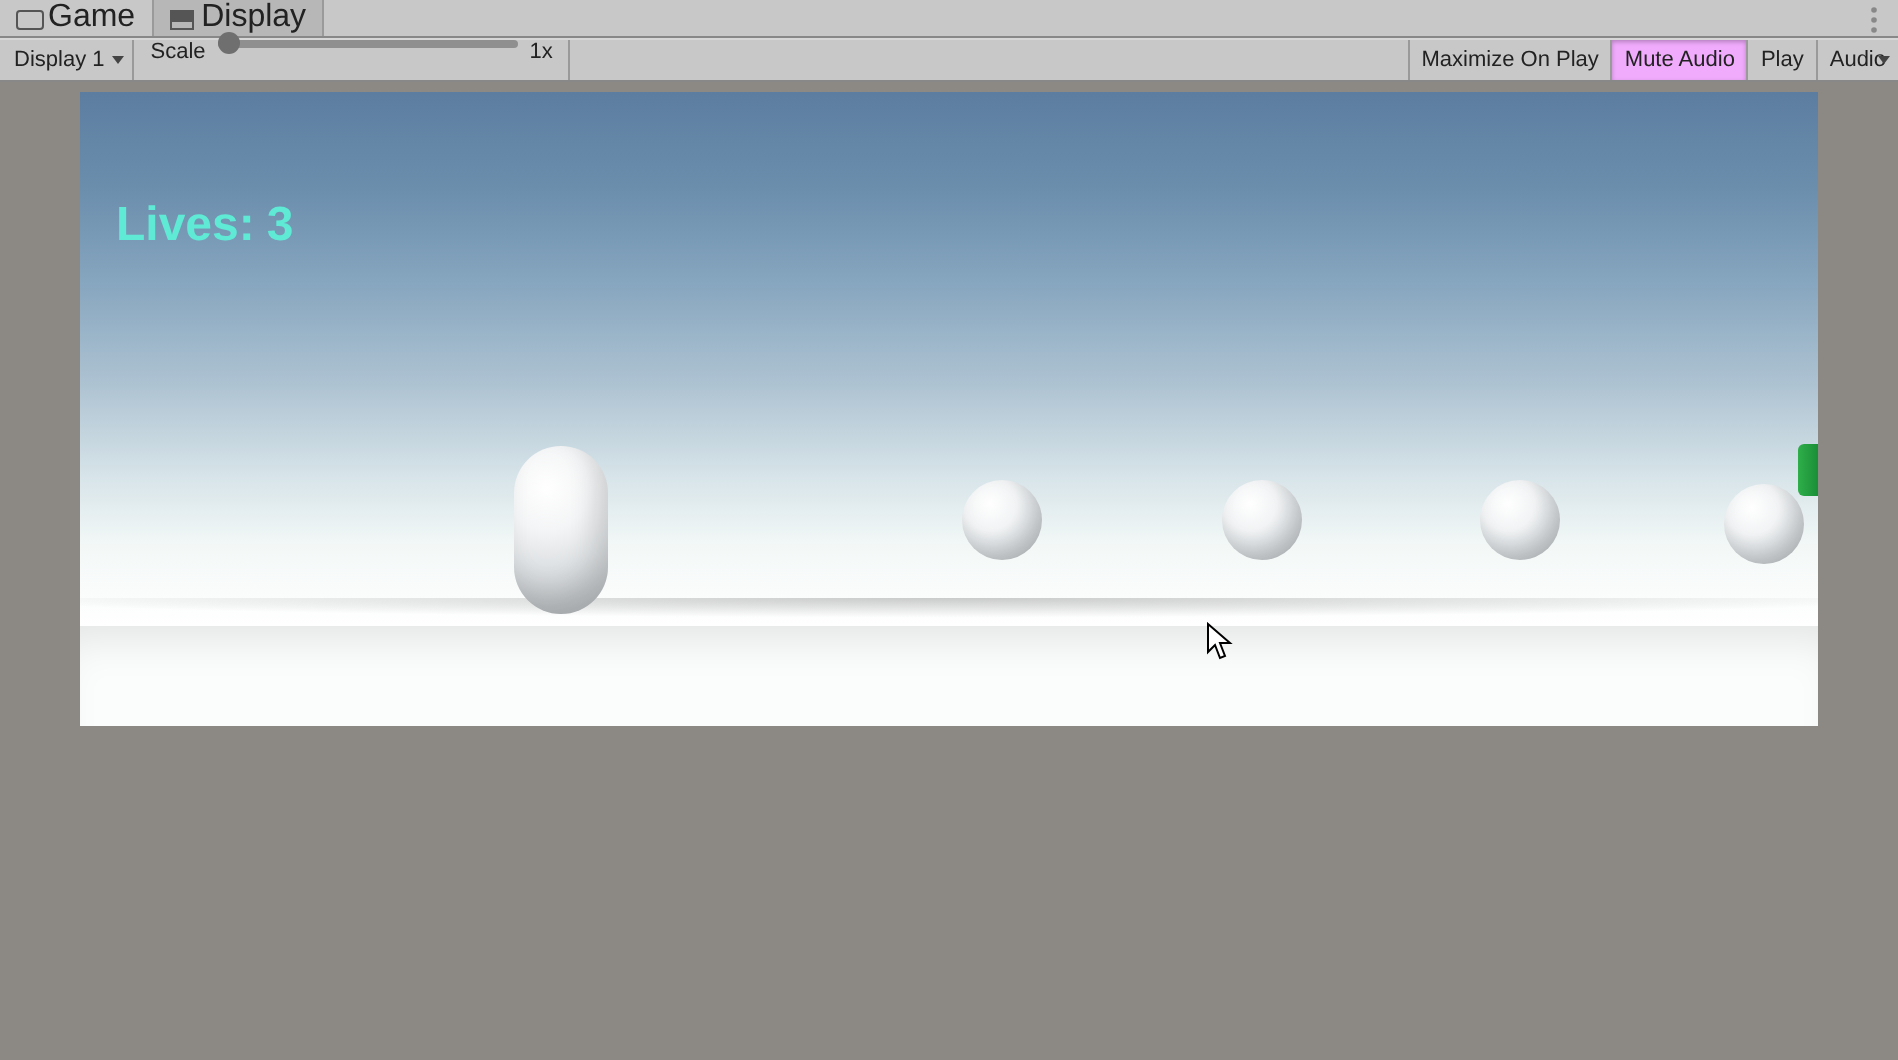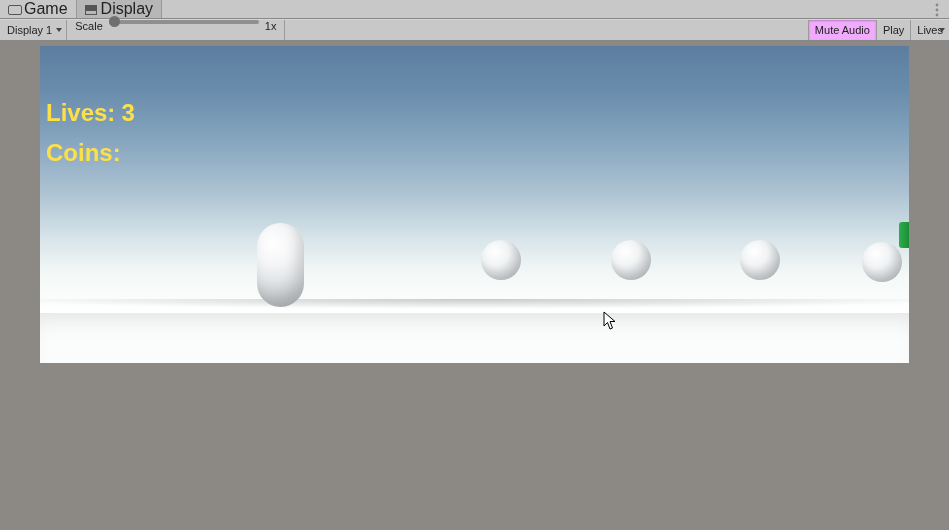--- a/index.html
+++ b/index.html
@@ -61,21 +61,21 @@
   }
   .ground-top {
     position:absolute; left:0; right:0; top:267px; height:50px;
     background:#fbfdfd;
     box-shadow: inset 0 18px 22px -12px rgba(0,0,0,.10);
   }
   .ground-bottom {
     position:absolute; left:0; right:0; top:317px; bottom:0;
     background:#8c8883;
   }
-  .hud { position:absolute; left:6px; top:47px; font-weight:600; color:#fde047; font-size:24px; line-height:1.65;}
+  .hud { position:absolute; left:18px; top:47px; font-weight:600; color:#5eead4; font-size:24px; line-height:1.65;}
   .hud-row { display:flex; gap:6px; }
   
   .capsule {
     position:absolute; left:217px; top:177px; width:47px; height:84px;
     border-radius:24px;
     background:
       radial-gradient(circle at 35% 25%, #ffffff 0%, #f4f5f6 30%, #dfe2e4 55%, #c6cacd 80%, #b4b8bb 100%);
     box-shadow: inset -6px -10px 14px rgba(0,0,0,.12);
   }
   .coin {
@@ -124,48 +124,47 @@
       <div class="scale-area">
         <span>Scale</span>
         <div class="slider">
           <div class="knob"></div>
         </div>
         <span>1x</span>
       </div>
     </div>
     <div class="flex-fill"></div>
     <div class="right-btns">
+      <div class="right-btn">
+        <span>Maximize On Play</span>
+      </div>
       <div class="right-btn active">
         <span>Mute Audio</span>
       </div>
       <div class="right-btn">
         <span>Play</span>
       </div>
       <div class="right-btn tool-dd" style="border-right:none">
-        <span>Lives</span>
+        <span>Audio</span>
       </div>
     </div>
   </div>
 
   <div class="view-outer">
     <div class="view-bg"></div>
     <div class="game-view">
       <div class="sky"></div>
       <div class="horizon-shadow"></div>
       <div class="ground-top"></div>
       <div class="ground-bottom"></div>
 
       <div class="hud">
         <div class="hud-row">
           <span>Lives:</span>
           <span>3</span>
-        </div>
-        <div class="hud-row">
-          <span>Coins:</span>
-          <span></span>
         </div>
       </div>
 
       <div class="capsule"></div>
       <div id="coins-container">
           <div class="coin" style="left: 441px; top: 194px;"></div>
           <div class="coin" style="left: 571px; top: 194px;"></div>
           <div class="coin" style="left: 700px; top: 194px;"></div>
           <div class="coin" style="left: 822px; top: 196px;"></div>
         </div>

